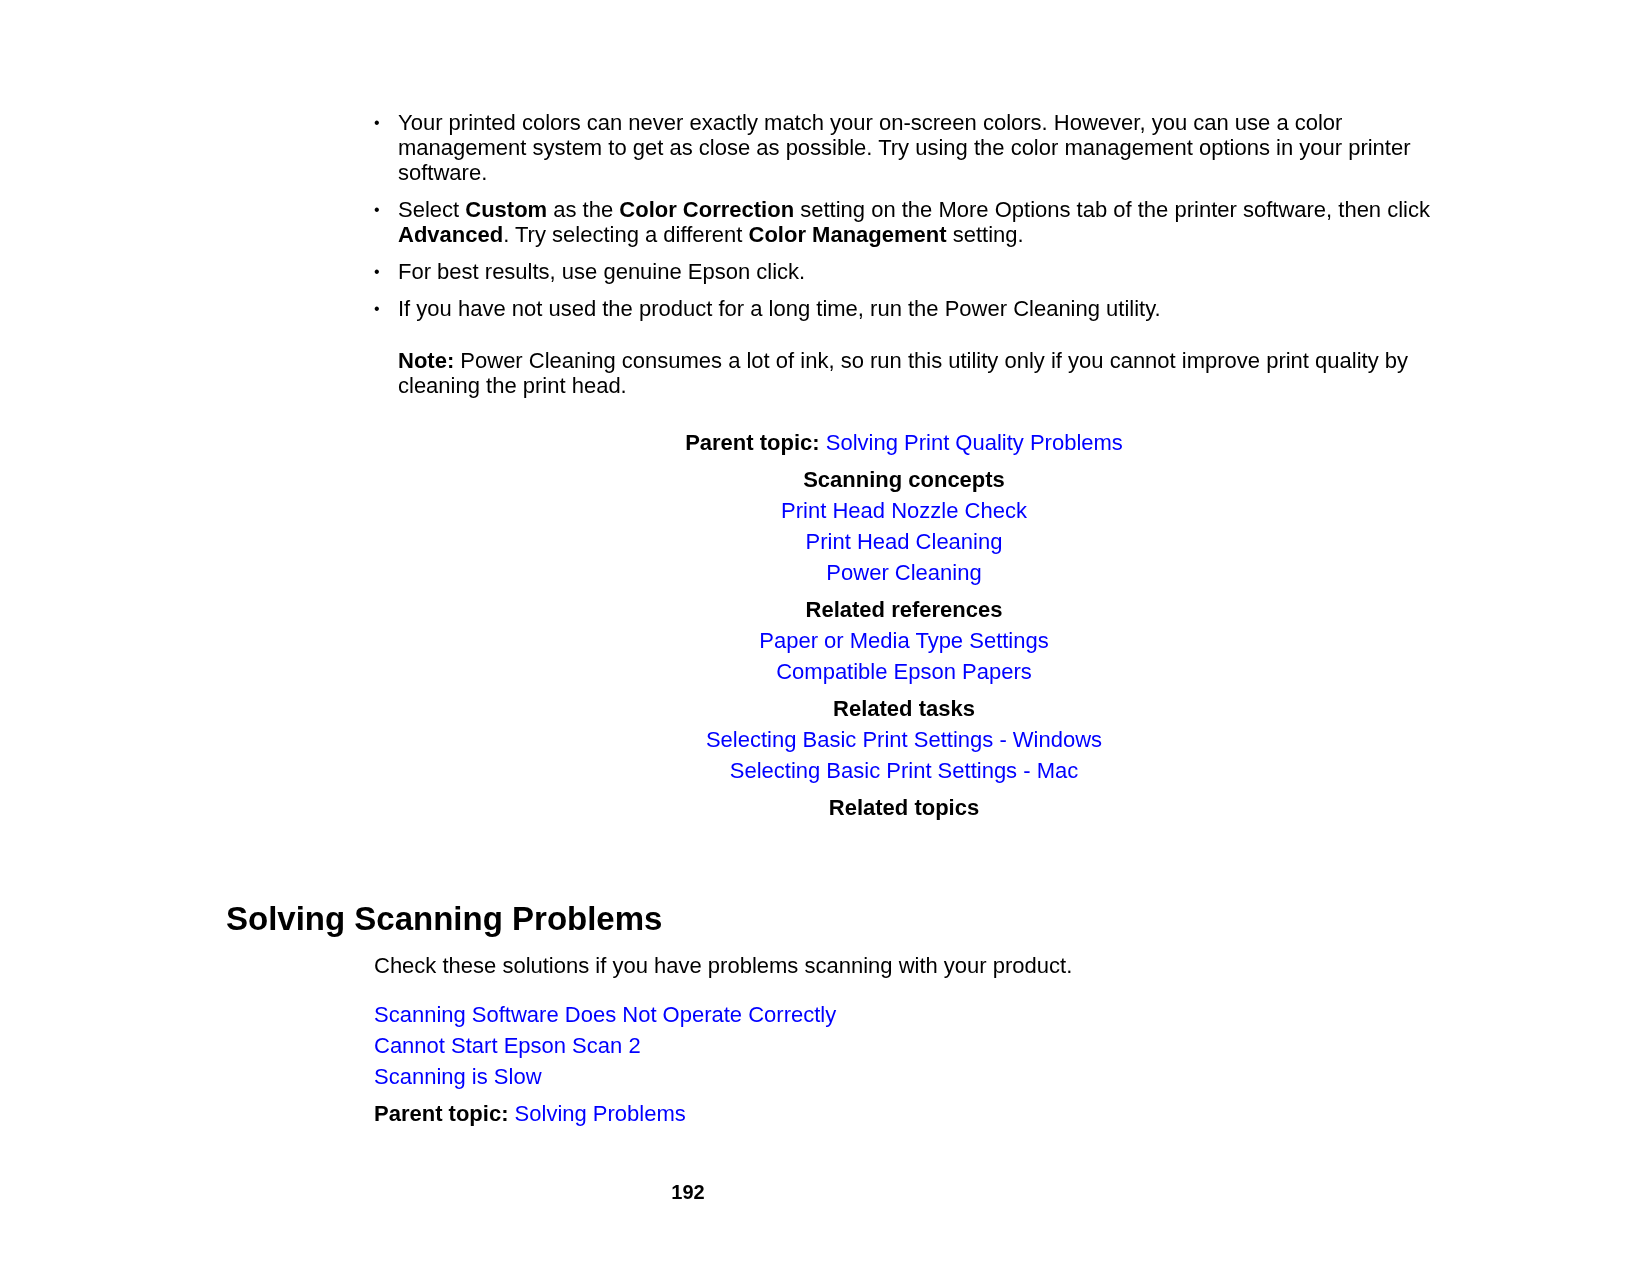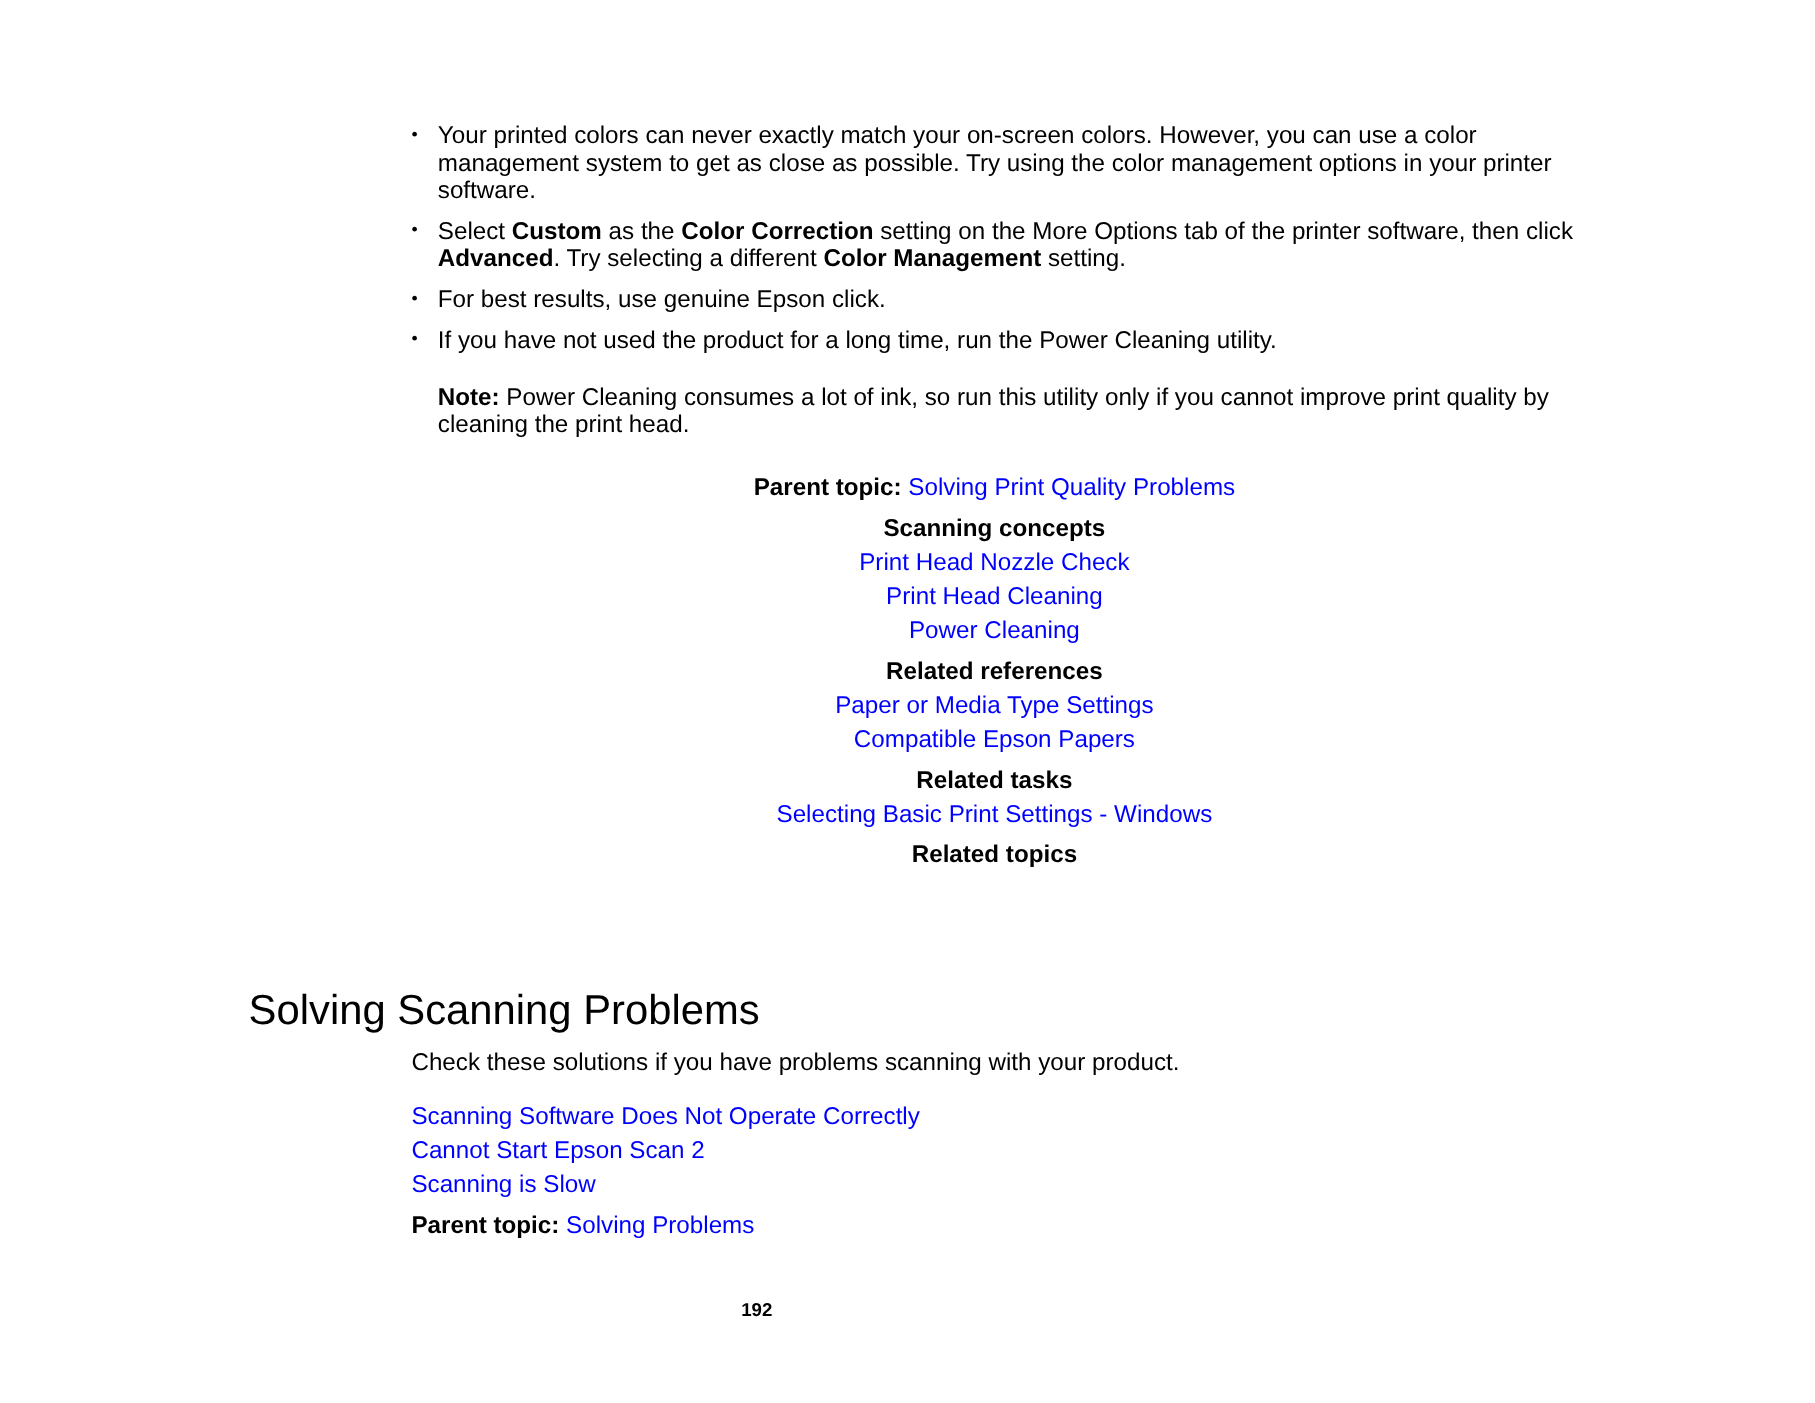--- a/index.html
+++ b/index.html
@@ -9,22 +9,22 @@
   .col { position:absolute; left:374px; width:1060px; }
   ul.bullets { list-style:none; margin:0; padding:0; }
   ul.bullets li { position:relative; padding-left:24px; line-height:25px; margin-bottom:12px; }
   ul.bullets li .dot { position:absolute; left:0; top:0; font-size:16px; }
   b { font-weight:bold; }
   .note { margin-top:16px; padding-left:24px; line-height:25px; }
   a.lnk { color:#0000ff; text-decoration:none; cursor:pointer; }
   .parent { line-height:31px; }
   .rel-head { font-weight:bold; line-height:31px; margin-top:6px; }
   .rel-link { display:block; line-height:31px; }
-  h2 { position:absolute; left:226px; top:898px; margin:0; font-size:38px; font-weight:normal; line-height:42px; }
-  .pagenum { position:absolute; left:0; width:1376px; top:1181px; text-align:center; font-weight:bold; font-size:17px; }
+  h2 { position:absolute; left:226px; top:898px; margin:0; font-size:33px; font-weight:bold; line-height:42px; }
+  .pagenum { position:absolute; left:0; width:1376px; top:1181px; text-align:center; font-weight:bold; font-size:20px; }
 </style>
 </head>
 <body>
 
 <div class="page">
 
   <div class="col" style="top:110px;">
     <ul class="bullets">
       <li><span class="dot">•</span><span><span>Your printed colors can never exactly match your on-screen colors. However, you can use a color management system to get as close as possible. Try using the color management options in your printer software.</span></span></li>
       <li><span class="dot">•</span><span><span>Select </span><b>Custom</b><span> as the </span><b>Color Correction</b><span> setting on the More Options tab of the printer software, then click </span><b>Advanced</b><span>. Try selecting a different </span><b>Color Management</b><span> setting.</span></span></li>
@@ -42,20 +42,21 @@
     <a class="lnk rel-link">Print Head Nozzle Check</a>
     <a class="lnk rel-link">Print Head Cleaning</a>
     <a class="lnk rel-link">Power Cleaning</a>
 
     <div class="rel-head">Related references</div>
     <a class="lnk rel-link">Paper or Media Type Settings</a>
     <a class="lnk rel-link">Compatible Epson Papers</a>
 
     <div class="rel-head">Related tasks</div>
     <a class="lnk rel-link">Selecting Basic Print Settings - Windows</a>
+    <a class="lnk rel-link">Selecting Basic Print Settings - Mac</a>
 
     <div class="rel-head">Related topics</div>
   </div>
 
   <h2>Solving Scanning Problems</h2>
 
   <div class="col" style="top:950px;">
     <div class="parent" style="margin-bottom:18px;">Check these solutions if you have problems scanning with your product.</div>
     <a class="lnk rel-link">Scanning Software Does Not Operate Correctly</a>
     <a class="lnk rel-link">Cannot Start Epson Scan 2</a>

